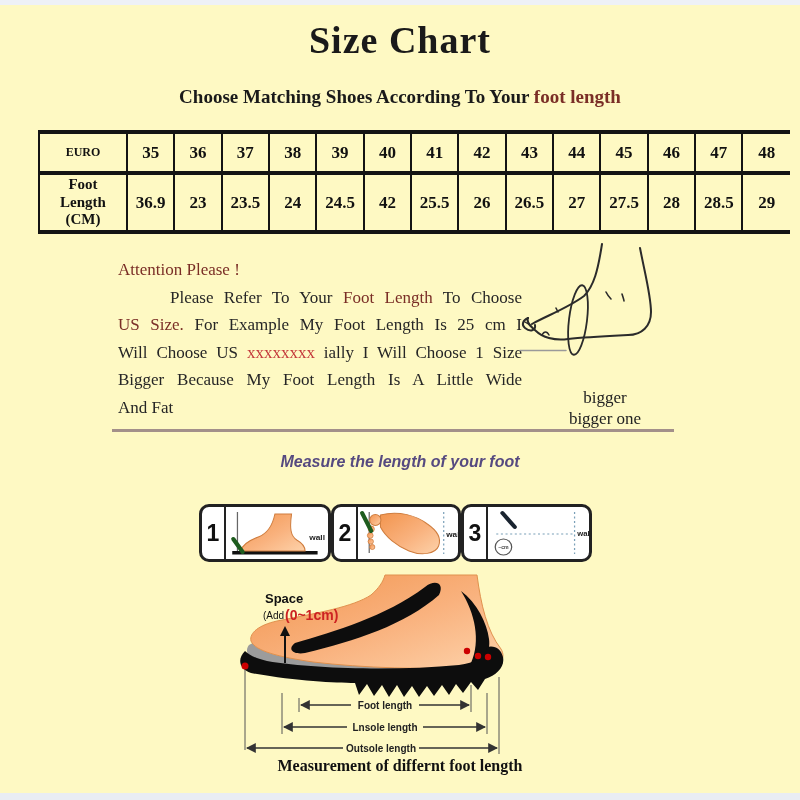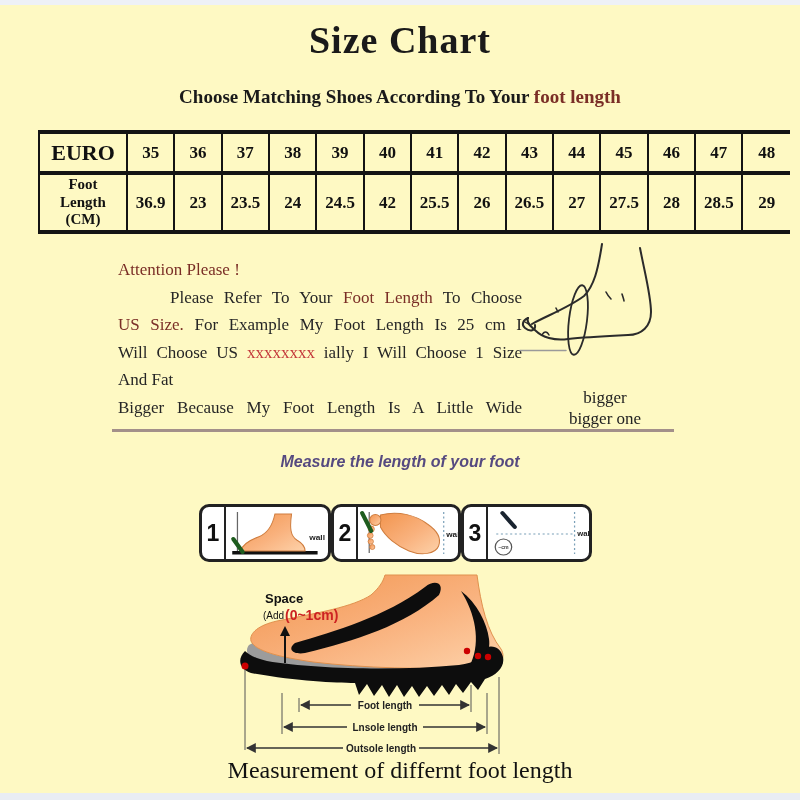--- a/index.html
+++ b/index.html
@@ -15,21 +15,21 @@
             font-size:19px;font-weight:bold;}
 
   #size-table{position:absolute;left:38px;top:130px;width:752px;border-collapse:collapse;
               table-layout:fixed;font-family:"Liberation Serif", serif;}
   #size-table th,#size-table td{border-left:2.5px solid #141414;border-bottom:4px solid #141414;
               text-align:center;font-weight:bold;color:#111;padding:0 2px;}
   #size-table tr:first-child th,#size-table tr:first-child td{border-top:4px solid #141414;}
   #size-table td:last-child{border-right:none;}
   #size-table th{width:82px;}
   #size-table tr:first-child{height:41px;font-size:17px;}
-  #size-table tr:first-child th{font-size:22px;}
+  #size-table tr:first-child th{font-size:12px;}
   #size-table tr:last-child{height:59px;font-size:17px;}
   #size-table tr:last-child th{font-size:15px;line-height:1.18;padding:0 7px;}
 
   #attention{position:absolute;left:118px;top:256px;width:404px;font-size:17px;line-height:27.5px;color:#262626;}
   #attention .ahead{text-align:left;}
   .aline{text-align:justify;text-align-last:justify;}
   .aline.indent{text-indent:52px;}
   .aline.noj{text-align:left;text-align-last:left;}
 
   #sketch{position:absolute;left:516px;top:236px;width:218px;height:150px;}
@@ -43,21 +43,21 @@
 
   .panel{position:absolute;top:504px;height:52px;border:3px solid #222;border-radius:10px;
          background:#fff;display:flex;align-items:stretch;}
   .pnum{width:22px;border-right:2.5px solid #222;display:flex;align-items:center;justify-content:center;
         font-family:"Liberation Sans", sans-serif;font-weight:bold;font-size:23px;color:#111;}
   .panel svg{flex:1;height:100%;}
 
   #foot-diagram{position:absolute;left:235px;top:573px;width:335px;height:184px;}
 
   #caption{position:absolute;top:757px;left:0;width:100%;text-align:center;
-           font-size:24px;font-weight:normal;color:#111;}
+           font-size:16px;font-weight:bold;color:#111;}
   .svgtxt{font-family:"Liberation Sans", sans-serif;}
 </style>
 </head>
 <body>
 
 <div id="stage">
 
   <svg width="0" height="0" style="position:absolute">
     <defs>
       <linearGradient id="skin" x1="0" y1="0" x2="1" y2="1">
@@ -118,22 +118,22 @@
         </tr>
       </tbody>
   </table>
 
   <div id="attention">
     <div class="ahead" style="color: rgb(122, 46, 38);">Attention Please !</div>
     <div>
         <div class="aline indent"><span>Please Refer To Your </span><span style="color: rgb(122, 46, 38);">Foot Length</span><span> To Choose</span></div>
         <div class="aline"><span style="color: rgb(122, 46, 38);">US Size.</span><span> For Example My Foot Length Is 25 cm I</span></div>
         <div class="aline"><span>Will Choose US </span><span style="color: rgb(196, 57, 59);">xxxxxxxx</span><span> ially I Will Choose 1 Size</span></div>
+        <div class="aline"><span>Bigger Because My Foot Length Is A Little Wide</span></div>
         <div class="aline noj"><span>And Fat</span></div>
-        <div class="aline"><span>Bigger Because My Foot Length Is A Little Wide</span></div>
       </div>
   </div>
 
   <svg id="sketch" viewBox="0 0 218 150">
     <g fill="none" stroke="#2b2b2b" stroke-width="2" stroke-linecap="round">
       <path d="M 86,8 C 82,34 78,50 68,60 C 52,72 30,80 16,88"></path>
       <path d="M 124,12 C 129,38 135,60 135,76 C 135,90 126,99 112,99 C 92,100 70,101 52,103 C 38,105 26,101 20,95 C 14,90 10,86 12,82"></path>
       <path d="M 12,82 C 7,84 5,89 9,92 C 14,96 20,95 19,89"></path>
       <path d="M 9,86 L 14,89" stroke-width="1.4"></path>
       <path d="M 26,99 C 28,95 31,95 33,99" stroke-width="1.5"></path>

